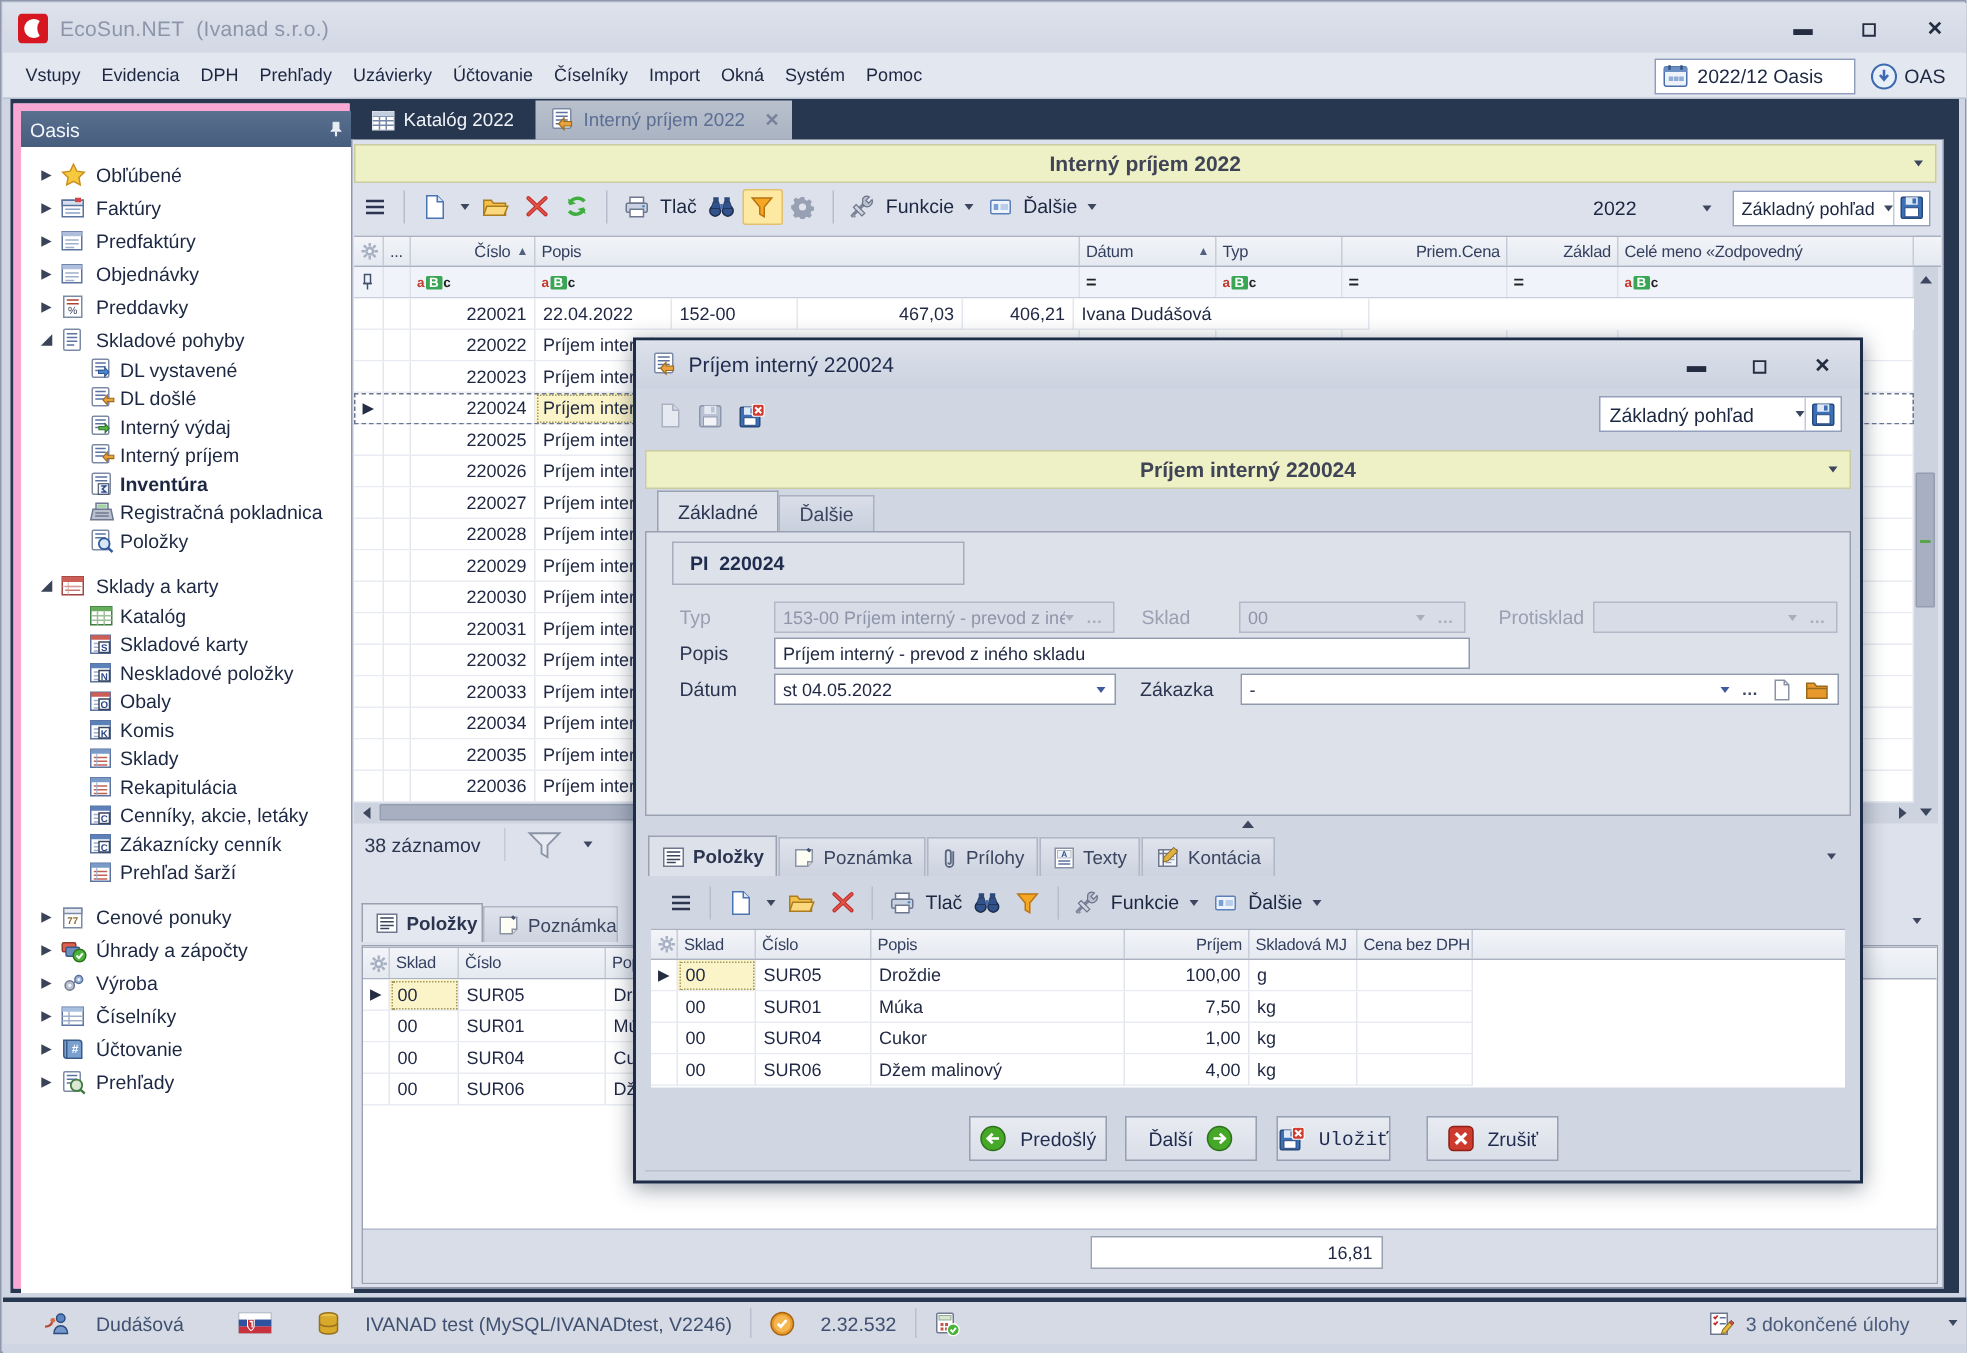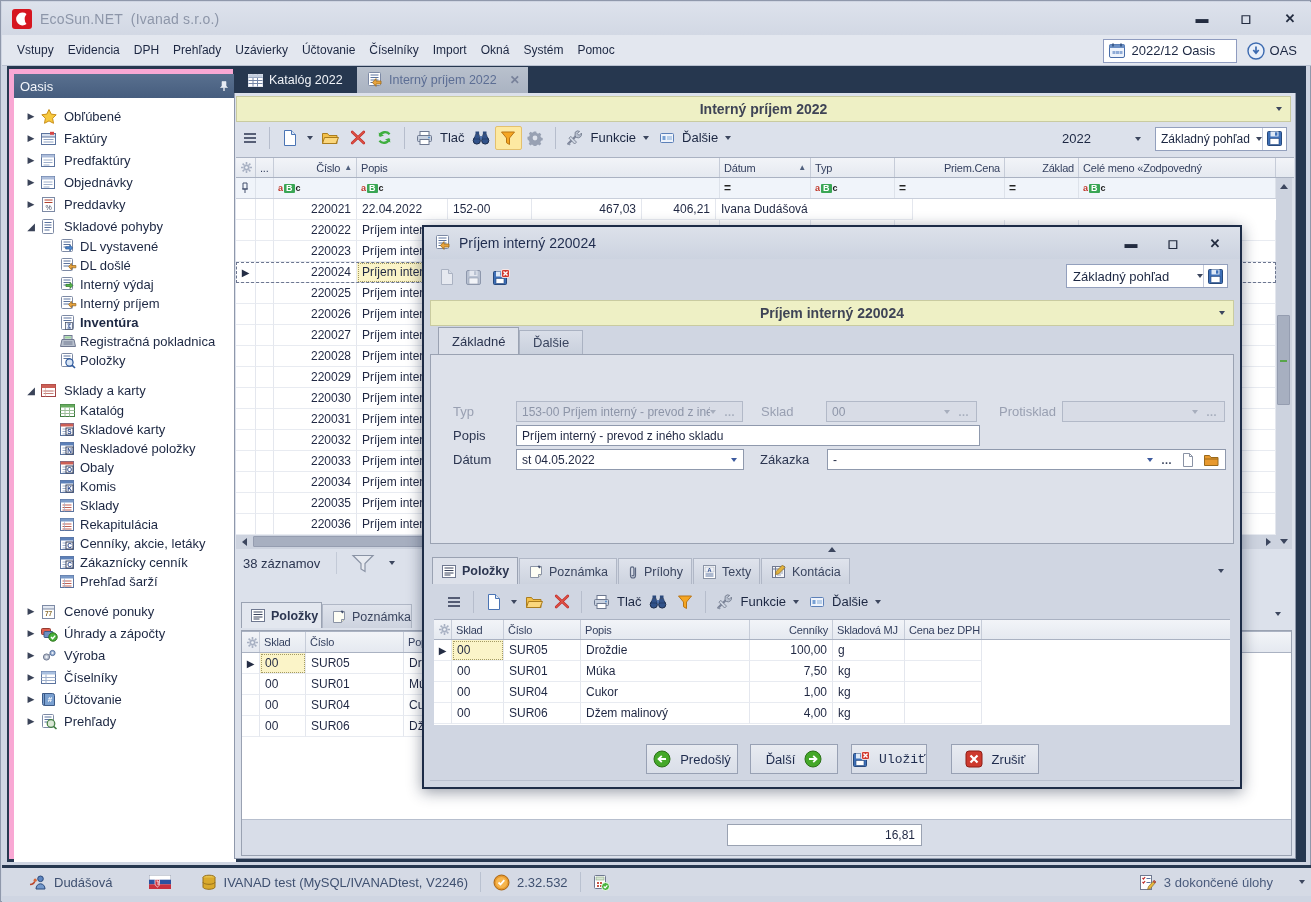--- a/index.html
+++ b/index.html
@@ -108,21 +108,21 @@
   .ltab.active { background:#e3e7ef; border:1px solid #9aa2b2; border-bottom:none; font-weight:bold; }
   .ltab.inactive { background:linear-gradient(#dfe3ec,#cdd3df); border:1px solid #b0b7c6; border-bottom:none; color:#3a455f; }
 
   #lower-panel { position:absolute; left:6px; top:537px; width:1051px; height:226px; background:#fff; border:1px solid #9aa2b2; }
   #lower-footer { position:absolute; left:0px; bottom:0px; width:100%; height:36px; background:#d8dde8; border-top:1px solid #b7bfce; }
   #summary-box { position:absolute; left:485px; top:4px; width:195px; height:22px; background:#fff; border:1px solid #9aa2b2; font-size:12px; color:#1f2742; text-align:right; line-height:20px; padding-right:6px; }
 
   
   #statusbar { position:absolute; left:1px; top:864px; width:1309px; height:31px; background:#d5dae5; border-top:3px solid #26374f; display:flex; align-items:center; color:#3f5070; font-size:13px; }
   #statusbar .sep { width:1px; height:20px; background:#b9c1d0; margin:0 12px; }
-  #statusbar .sitem { display:flex; align-items:center; gap:7px; }
+  #statusbar .sitem { display:flex; align-items:center; gap:17px; }
   #status-right { position:absolute; right:6px; display:flex; align-items:center; gap:8px; color:#4a5b7c; }
   #bottom-edge { position:absolute; left:1px; top:895px; width:1309px; height:6px; background:#cfd5e2; }
 
   
   #dialog { position:absolute; left:421px; top:224px; width:820px; height:564px; background:#d0d6e2; border:2px solid #1d2c47; box-shadow:0 3px 14px rgba(20,30,55,.45); }
   
   #dlg-titlebar { position:absolute; left:0; top:0; width:100%; height:32px; background:linear-gradient(#dce1ea,#ccd3e0); display:flex; align-items:center; }
   #dlg-titlebar .dlg-icon { margin:0 7px 0 9px; }
   #dlg-title { font-size:14px; color:#1f2c4e; }
   #dlg-controls { position:absolute; right:14px; top:0; height:32px; display:flex; align-items:center; gap:20px; color:#232c40; }
@@ -1191,20 +1191,21 @@
     </div>
 
     <div class="fm-tab active" style="left:14px; top:100px;">
       <span>Základné</span>
     </div>
     <div class="fm-tab inactive" style="left:95px; top:103px;">
       <span>Ďalšie</span>
     </div>
 
     <div id="dlg-tabpage">
+      <div id="pi-box">PI  220024</div>
 
       <div class="f-label dis" style="left:22px; top:49px;">Typ</div>
       <div class="f-input dis" style="left:85px; top:46px; width:227px;">
         <span>153-00 Príjem interný - prevod z iné...</span>
         <span class="f-combo-btns">
             <span class="caret small" style="border-top-color:#a7aebd"></span>
             <span class="dots dis">…</span>
           </span>
       </div>
       <div class="f-label dis" style="left:330px; top:49px;">Sklad</div>
@@ -1397,21 +1398,21 @@
                 <circle cx="6.5" cy="6.5" r="1.3" fill="#f2f5fa"></circle>
                 <g stroke="#a7b0c2" stroke-width="1.6">
                   <path d="M6.5 1v2.4M6.5 9.6V12M1 6.5h2.4M9.6 6.5H12M2.6 2.6l1.7 1.7M8.7 8.7l1.7 1.7M10.4 2.6 8.7 4.3M4.3 8.7l-1.7 1.7"></path>
                 </g>
               </svg>
             </span>
           </div>
           <div class="g-hcell" style="width: 52px; height: 100%;">Sklad</div>
           <div class="g-hcell" style="width: 77px; height: 100%;">Číslo</div>
           <div class="g-hcell" style="width: 169px; height: 100%;">Popis</div>
-          <div class="g-hcell num" style="width: 83px; height: 100%;">Cenníky</div>
+          <div class="g-hcell num" style="width: 83px; height: 100%;">Príjem</div>
           <div class="g-hcell" style="width: 72px; height: 100%;">Skladová MJ</div>
           <div class="g-hcell" style="width: 77px; height: 100%;">Cena bez DPH</div>
           <div class="g-hcell" style="width: 248px; height: 100%; border-right: none;"></div>
         </div>
         <div class="g-row" style="left: 0px; top: 21px; width: 548px; height: 21px;">
           <div class="g-cell rowmark" style="width: 18px; height: 100%;">▶</div>
           <div class="g-cell cell-focus" style="width: 52px; height: 100%;">00</div>
           <div class="g-cell" style="width: 77px; height: 100%;">SUR05</div>
           <div class="g-cell" style="width: 169px; height: 100%;">Droždie</div>
           <div class="g-cell num" style="width: 83px; height: 100%;">100,00</div>

